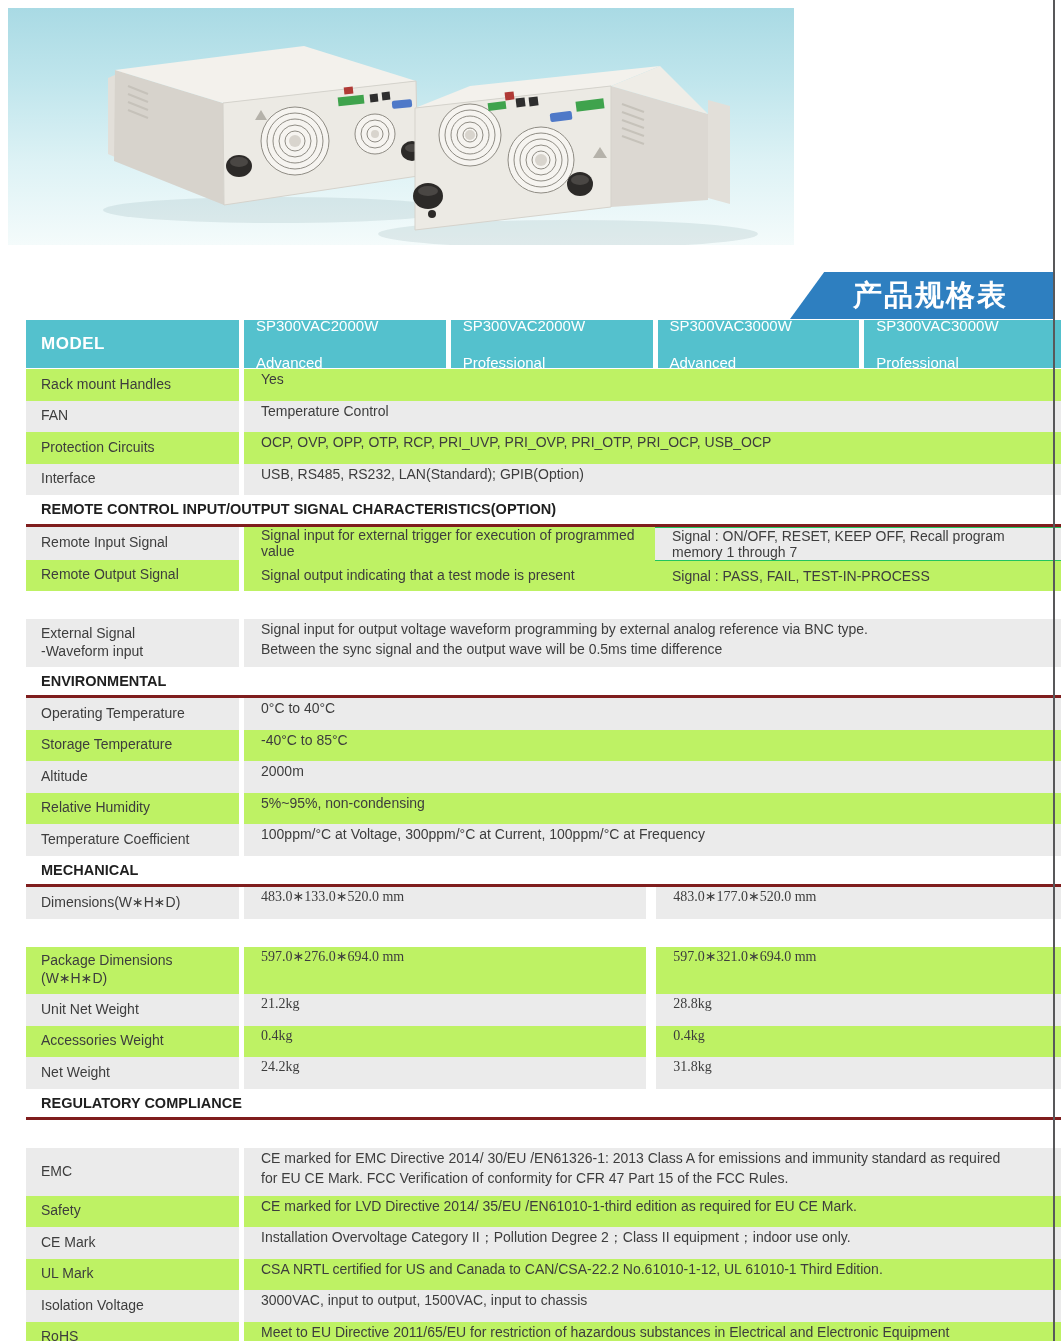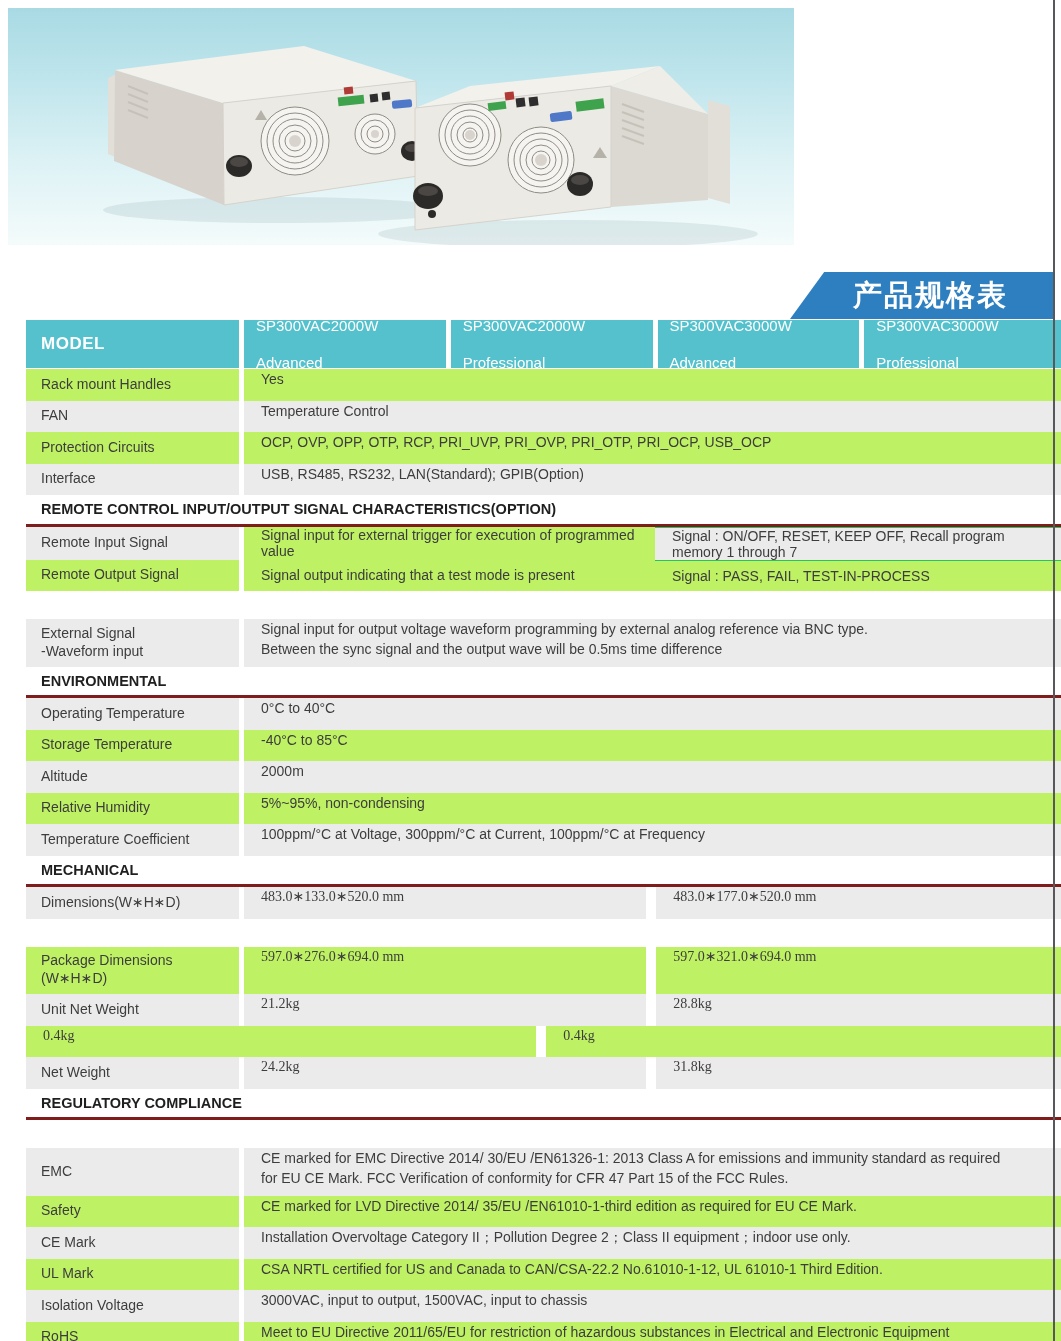--- a/index.html
+++ b/index.html
@@ -316,20 +316,23 @@
         <div class="trow h-std">
           <div class="tlabel shade-gray">
             <div>Unit Net Weight</div>
           </div>
           <div class="splitwrap">
             <div class="tvalue split-a shade-gray">21.2kg</div>
             <div class="tvalue split-b shade-gray">28.8kg</div>
           </div>
         </div>
         <div class="trow h-std">
+          <div class="tlabel shade-white">
+            <div>Accessories Weight</div>
+          </div>
           <div class="splitwrap">
             <div class="tvalue split-a shade-white">0.4kg</div>
             <div class="tvalue split-b shade-white">0.4kg</div>
           </div>
         </div>
         <div class="trow h-std">
           <div class="tlabel shade-gray">
             <div>Net Weight</div>
           </div>
           <div class="splitwrap">

